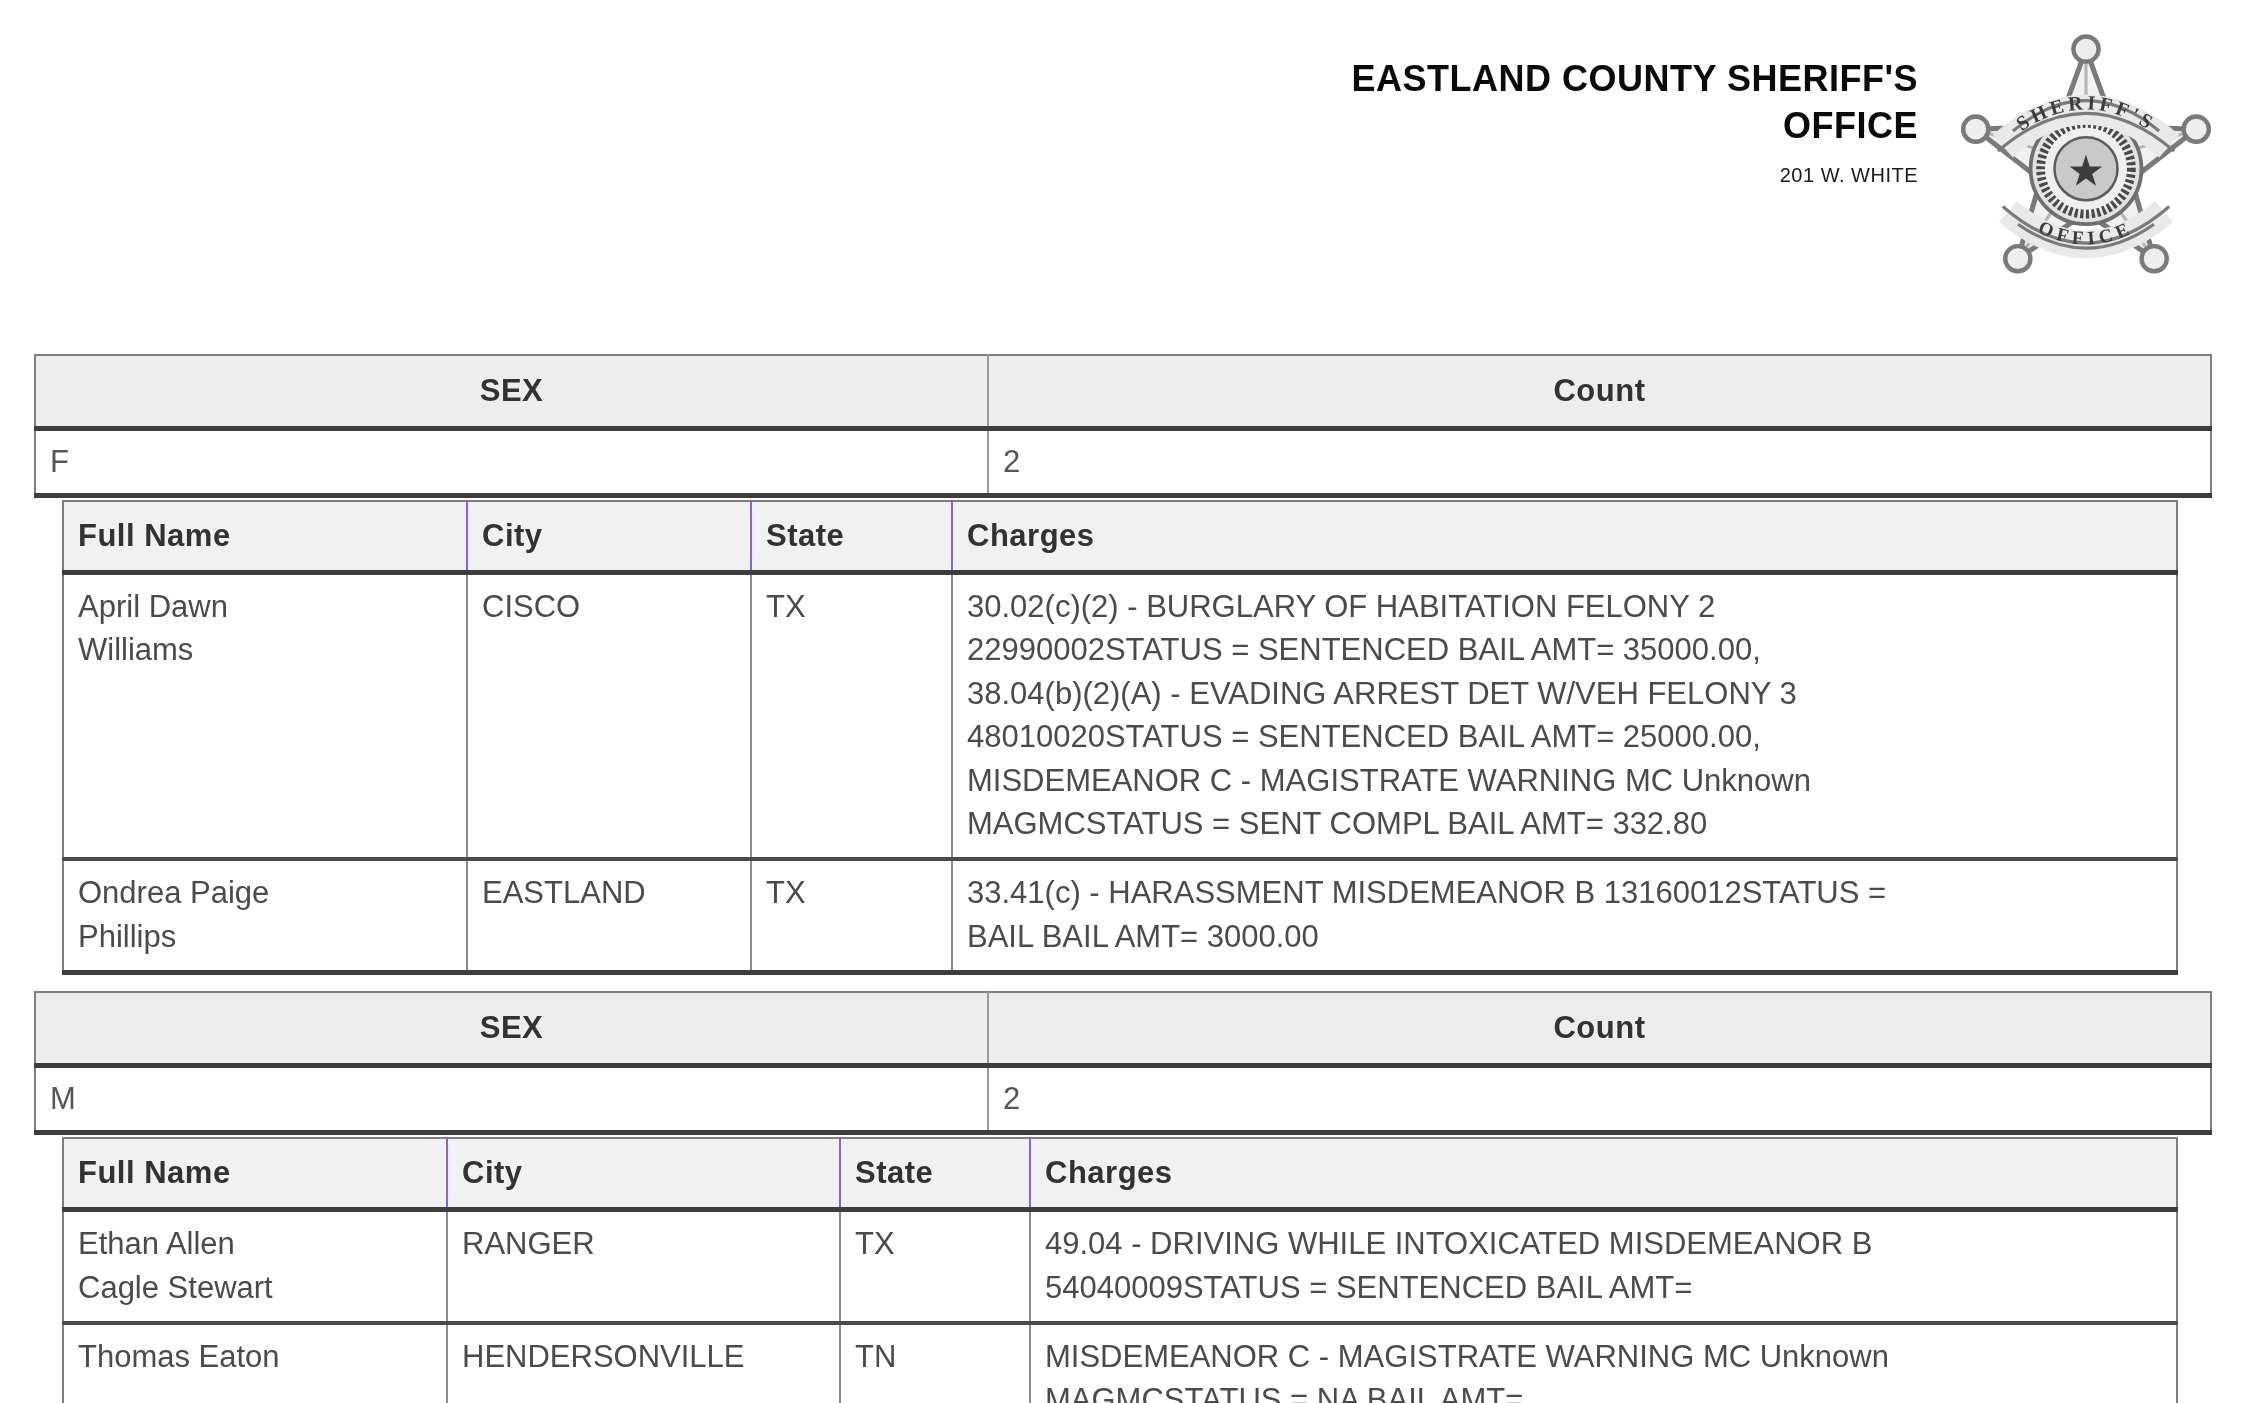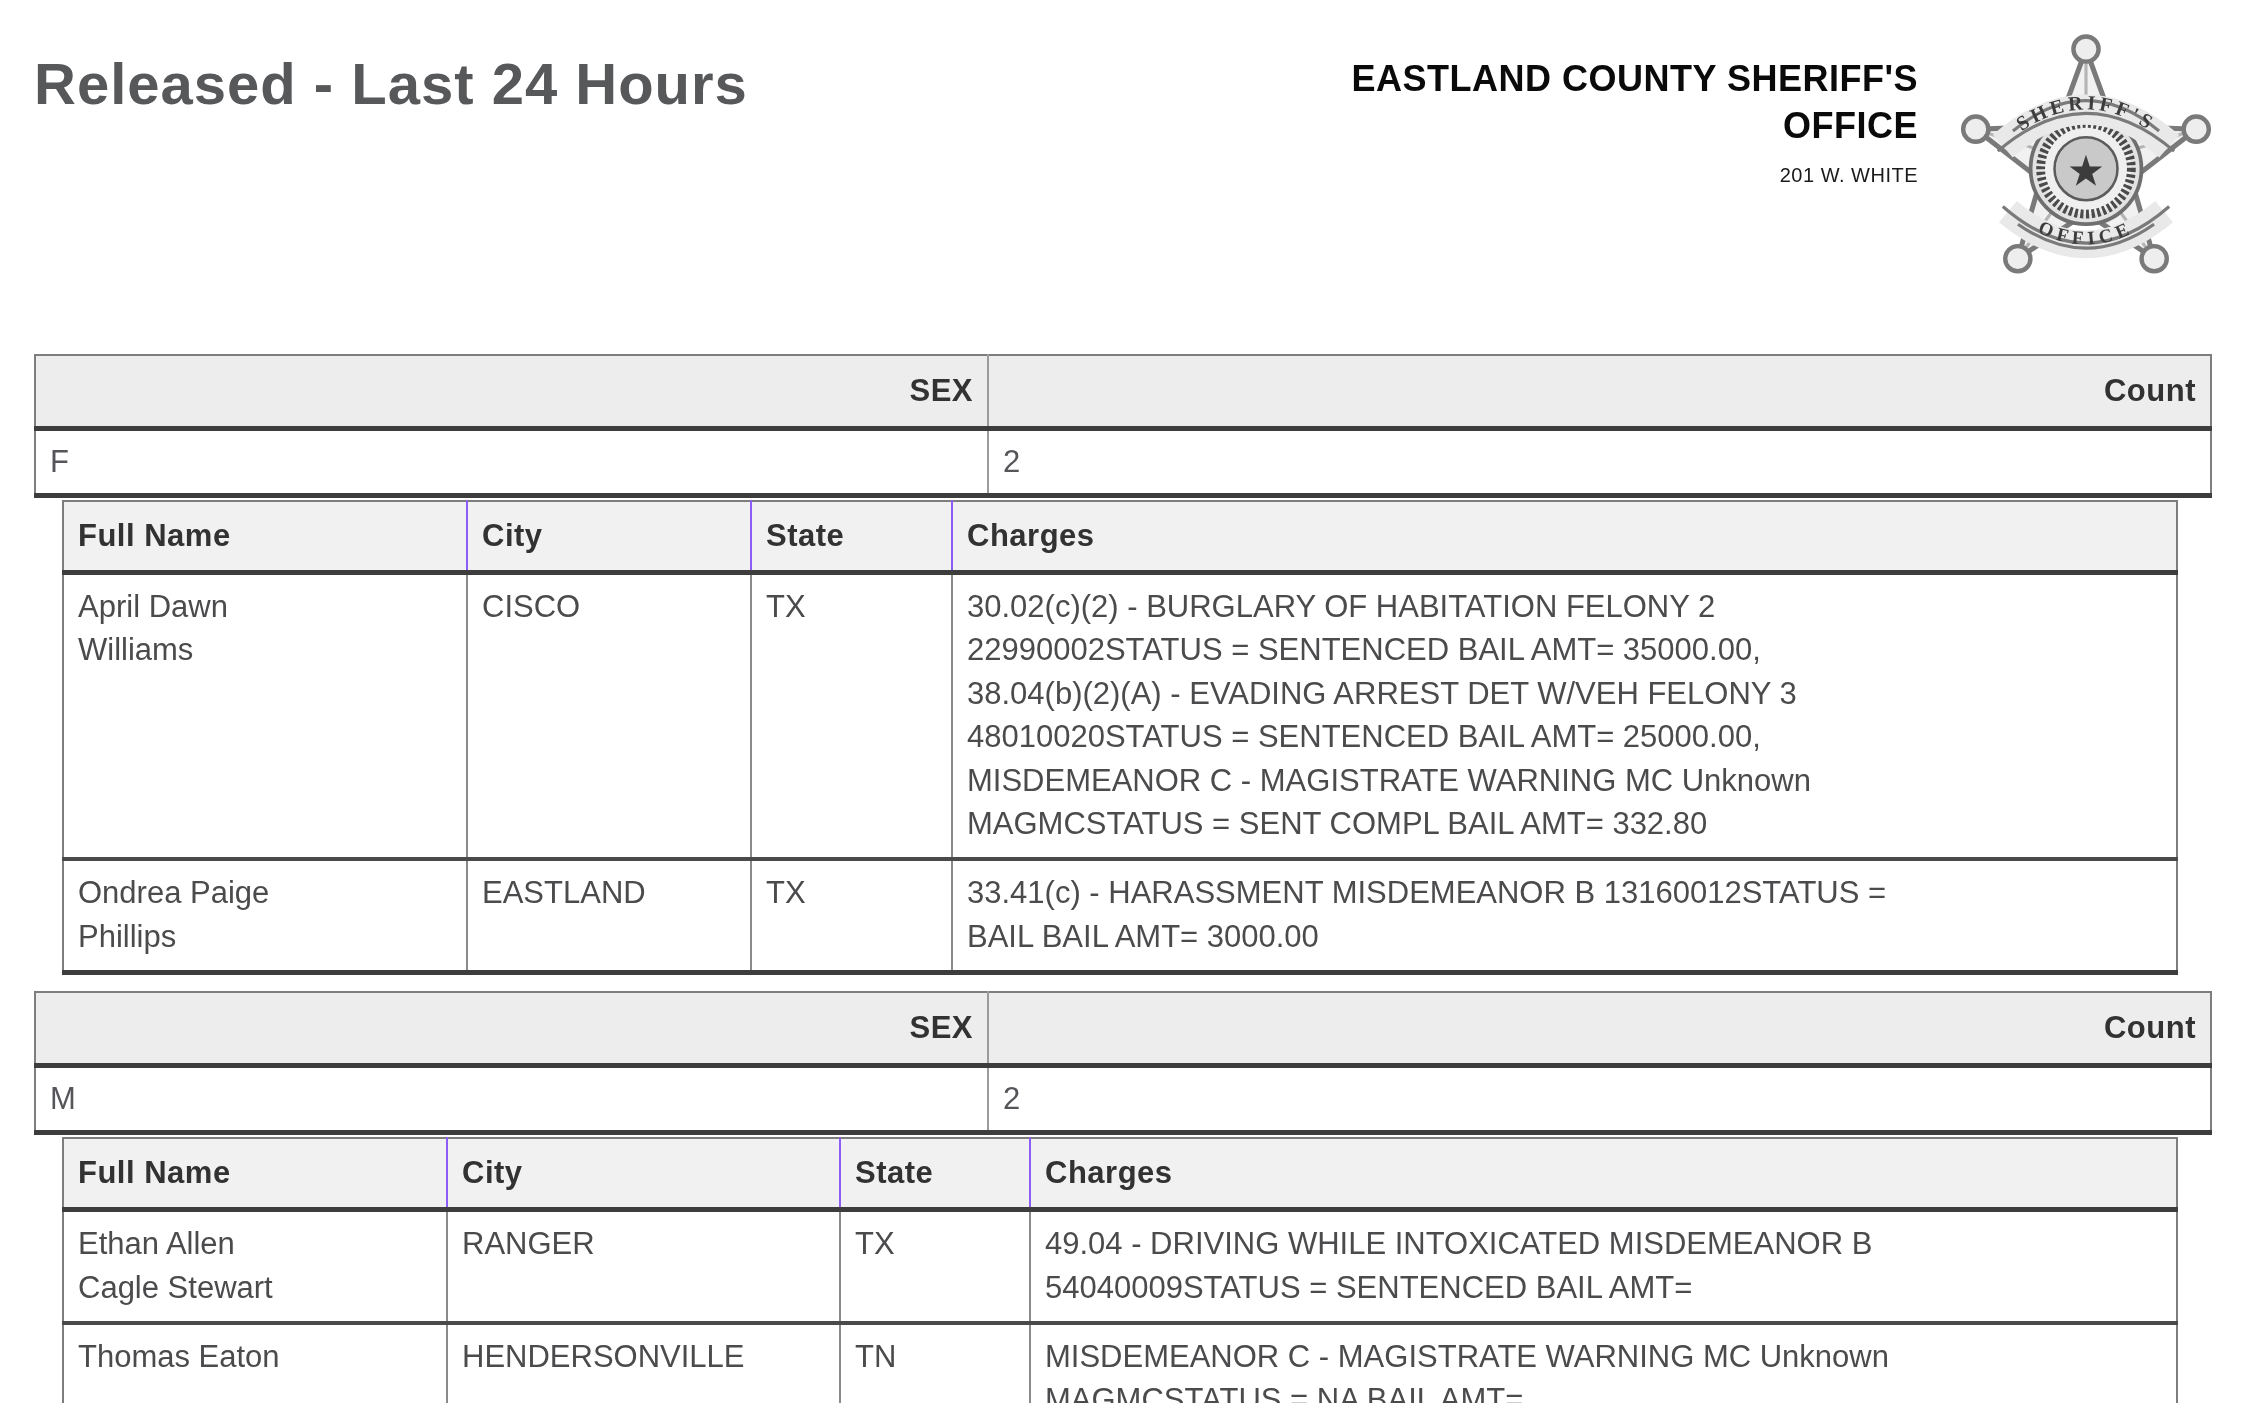--- a/index.html
+++ b/index.html
@@ -33,21 +33,21 @@
   .badge-wrap { flex: 0 0 auto; width: 252px; height: 300px; margin-top: -8px; }
   
   .content { margin-top: 34px; }
   table { border-collapse: collapse; table-layout: fixed; }
   .summary-table {
     width: 100%;
     border: 2px solid #7e7e7e;
     border-bottom: 5px solid #3d3d3d;
   }
   .summary-table th {
-    background: #ededed; text-align: right; font-size: 31px; font-weight: bold;
+    background: #ededed; text-align: center; font-size: 31px; font-weight: bold;
     color: #323232; padding: 17px 14px; border-right: 2px solid #9b9b9b;
     border-bottom: 5px solid #3d3d3d; letter-spacing: 0.5px;
   }
   .summary-table td {
     background: #ffffff; font-size: 31px; color: #555659;
     padding: 13px 14px; border-right: 2px solid #9b9b9b; vertical-align: top;
   }
   .details-table {
     width: 2116px; margin-left: 28px; margin-top: 2px;
     border: 2px solid #7e7e7e;
@@ -67,21 +67,20 @@
   .group + .group { margin-top: 16px; }
   th:last-child, td:last-child { border-right: none !important; }
   
   .badge-svg text { font-family: "Liberation Serif", serif; font-weight: bold; fill: #3c3c3c; }
 </style>
 </head>
 <body>
 
 <div class="hdr">
   <div class="hdr-left">
-    <h1 class="title">Released - Last 24 Hours</h1>
   </div>
   <div class="hdr-right">
     <div class="agency-name">EASTLAND COUNTY SHERIFF'S</div>
     <div class="agency-name">OFFICE</div>
     <div class="agency-addr">201 W. WHITE</div>
   </div>
   <div class="badge-wrap">
     <svg class="badge-svg" width="252" height="300" viewBox="0 0 200 238">
       <defs>
         <path id="arcTop" d="M 34,100 Q 100,42 166,100"></path>

